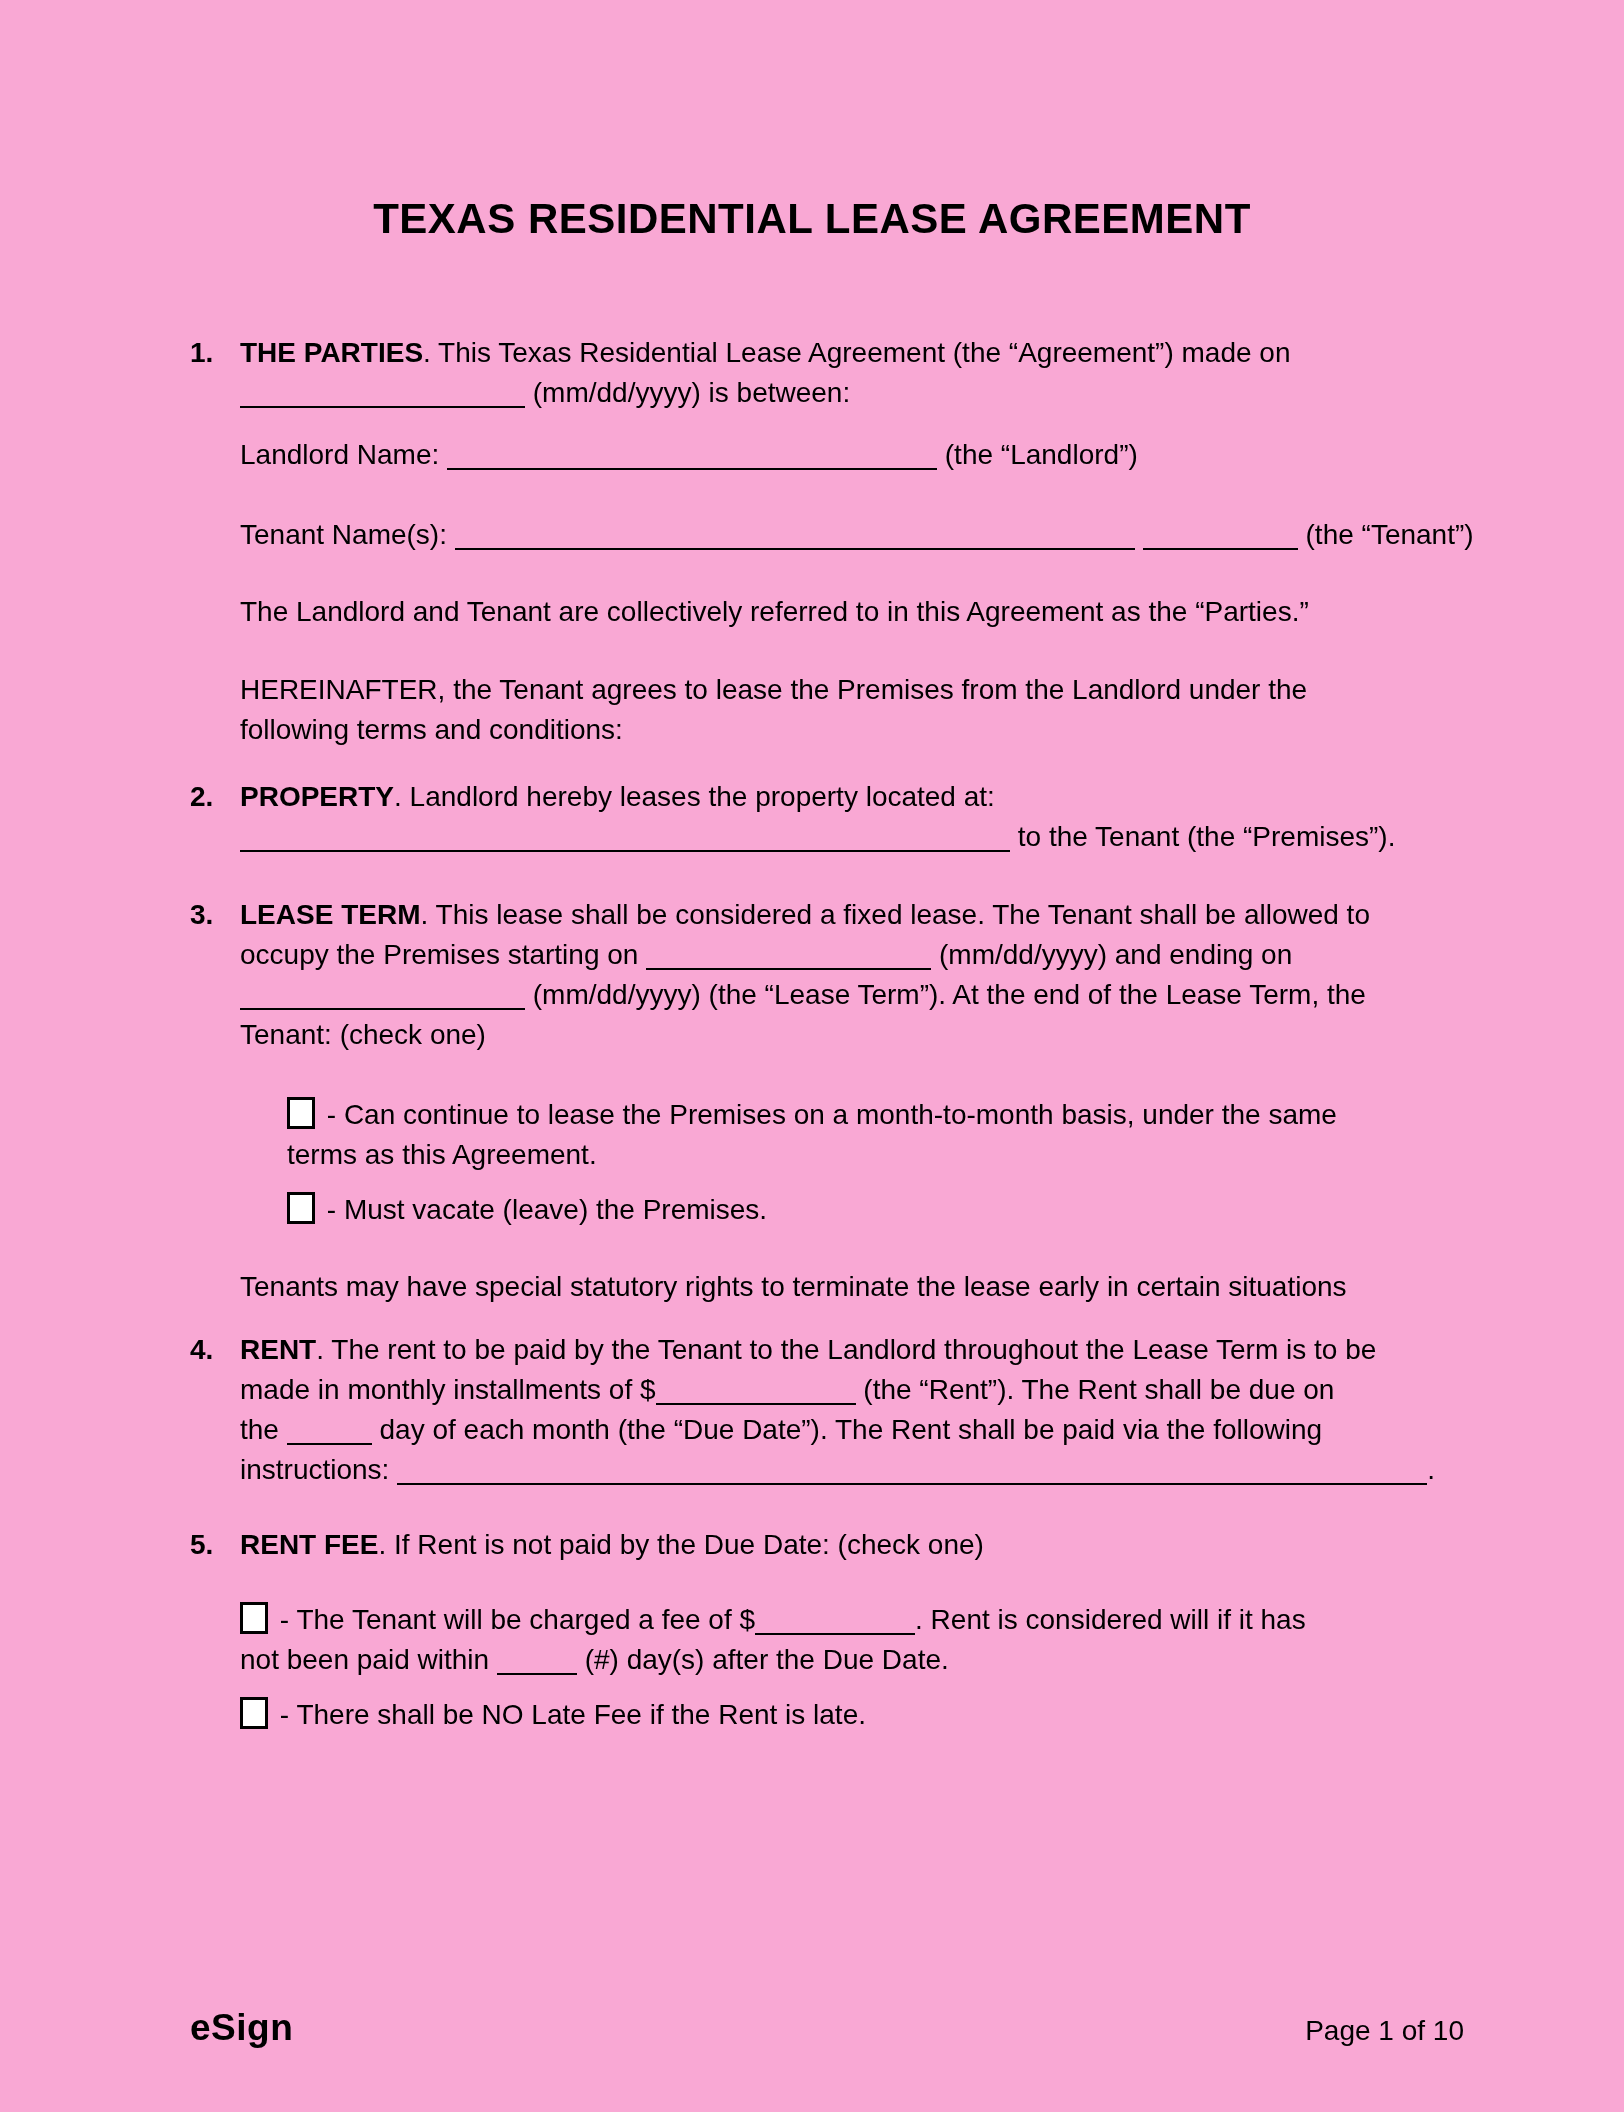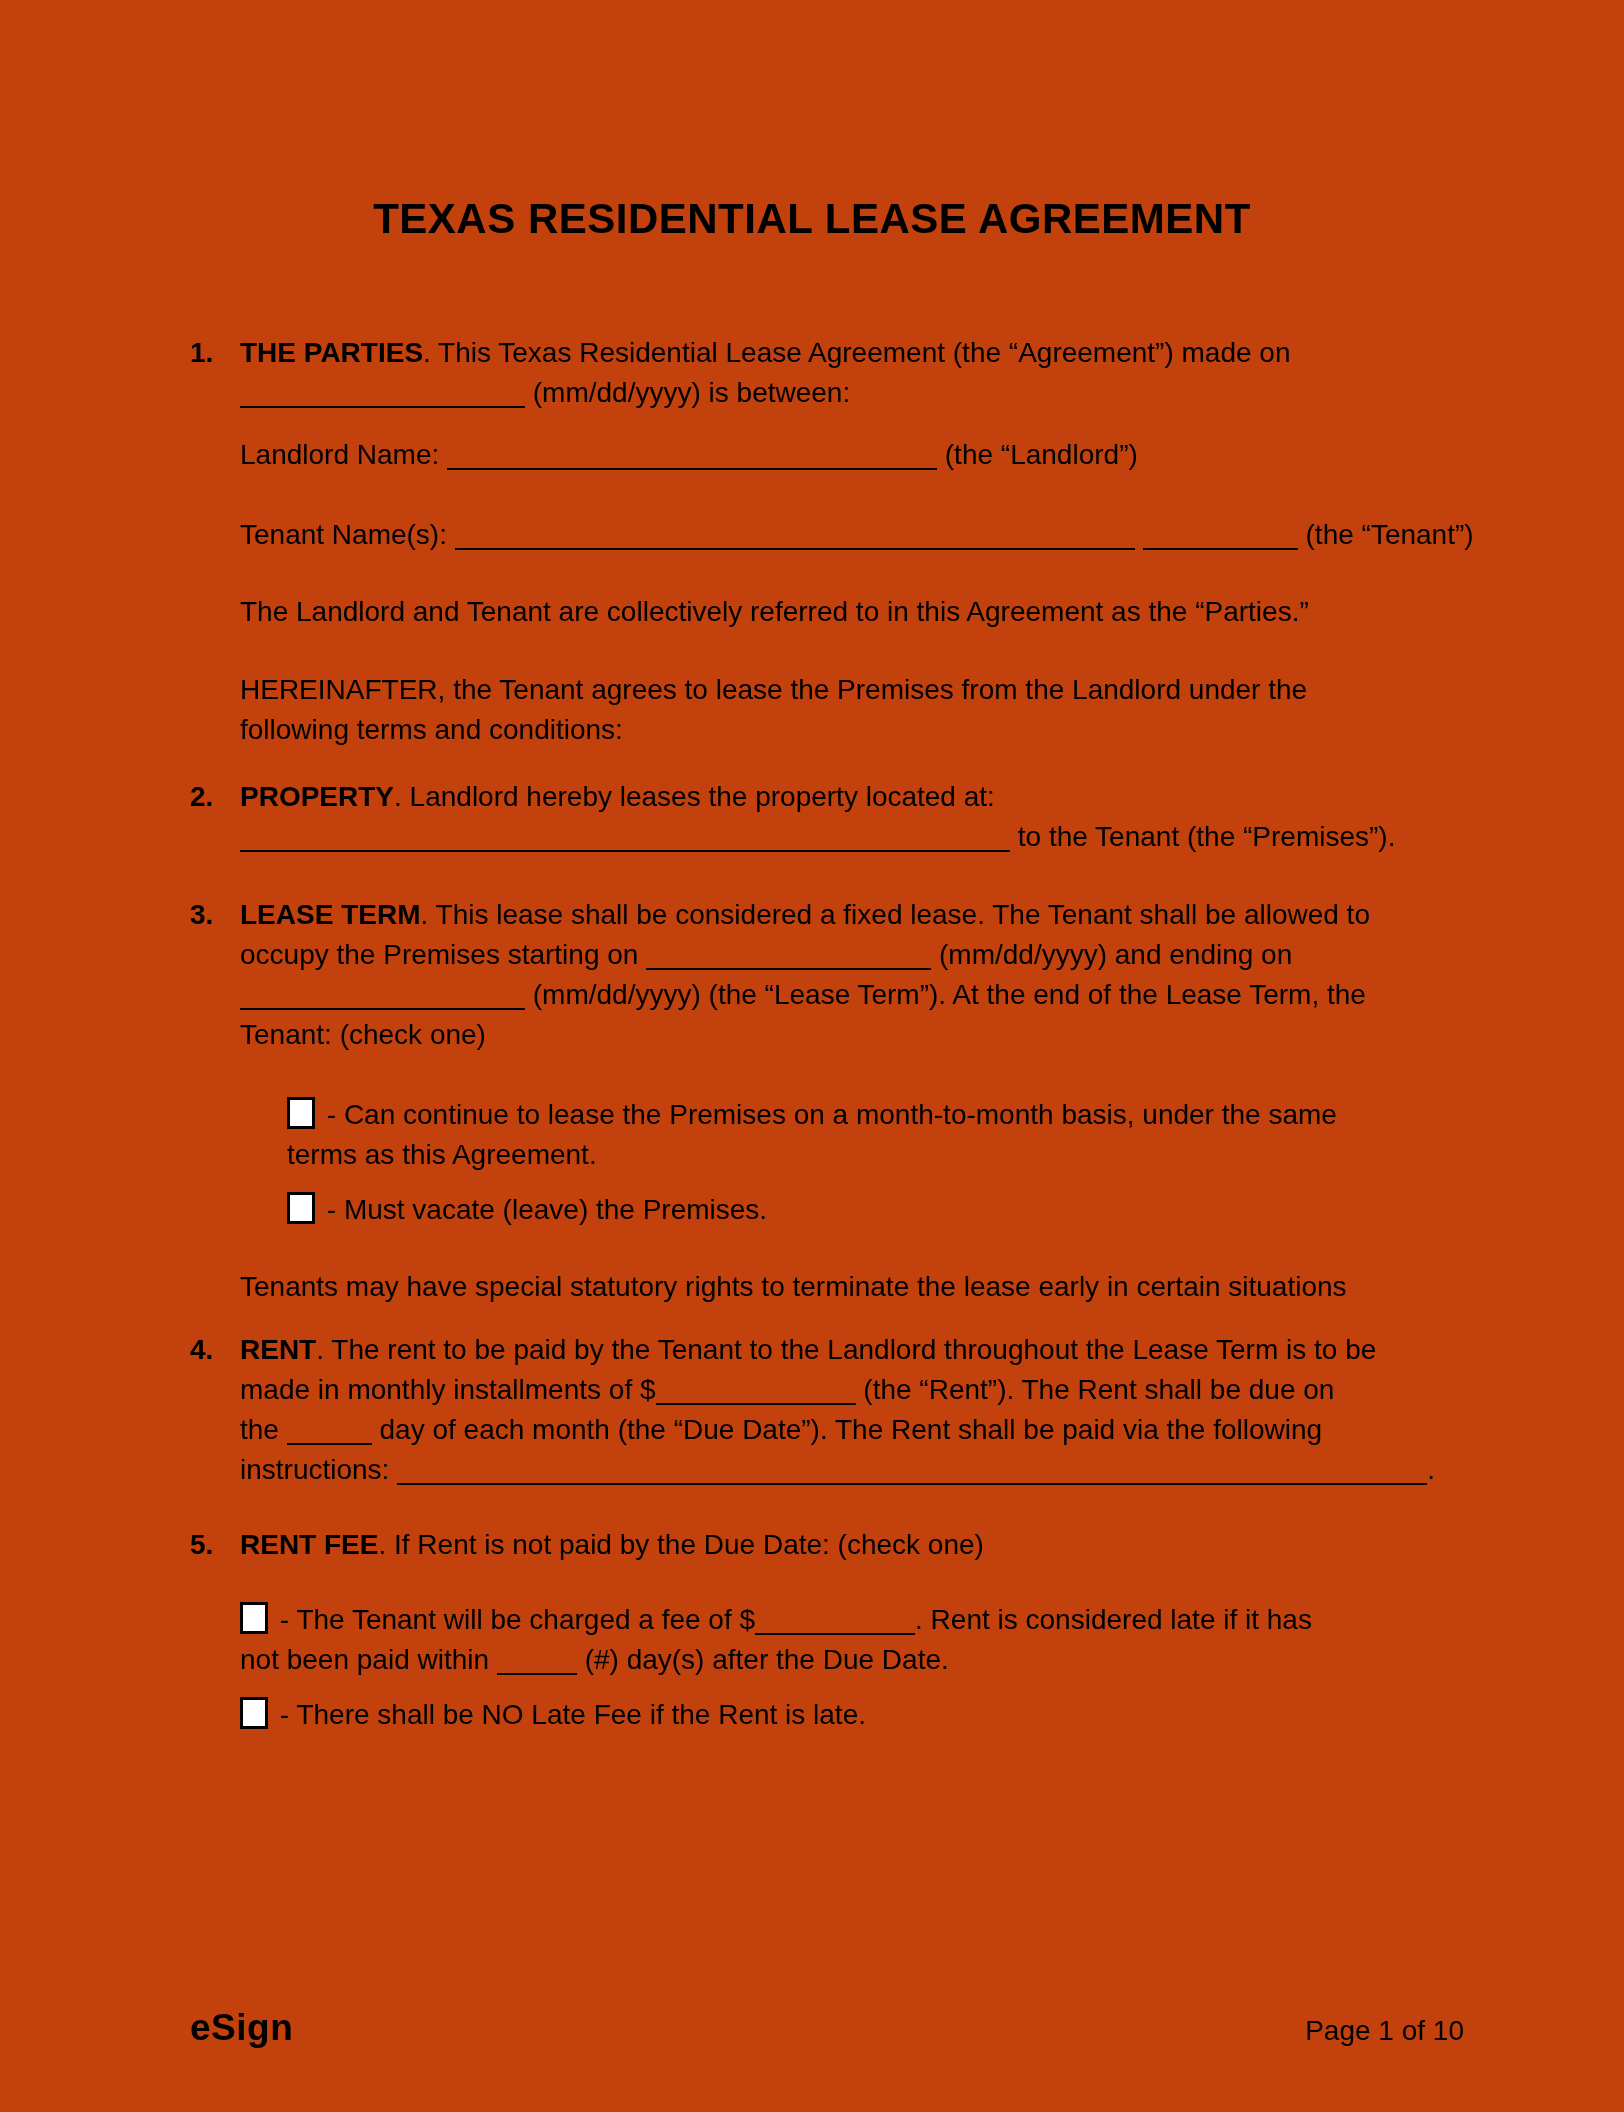--- a/index.html
+++ b/index.html
@@ -1,19 +1,19 @@
 <!DOCTYPE html>
 <html><head>
 <meta charset="utf-8">
 <style>
   html,body{margin:0;padding:0;background:#fff;}
   .page{
     position:relative;
     width:1624px;height:2112px;
-    background:#c2410c;
+    background:#f9a8d4;
     font-family:"Liberation Sans", sans-serif;
     font-size:28px;line-height:40px;color:#000;
     box-sizing:border-box;
     padding-top:193px;
     overflow:hidden;
   }
   .title{
     text-align:center;font-weight:bold;
     font-size:42px;line-height:52px;
     margin:0 0 88px 0;letter-spacing:0.5px;
@@ -128,21 +128,21 @@
       </div>
     </div>
 
     <div class="sec">
       <div class="num">5.</div>
       <div class="body">
         <div class="para mb35">
           <div class="line"><b class="h">RENT FEE</b><span>. If Rent is not paid by the Due Date: (check one)</span></div>
         </div>
         <div class="para mb15">
-          <div class="line"><span class="cb"></span> <span>- The Tenant will be charged a fee of $</span><span class="blank w160"></span><span>. Rent is considered late if it has</span></div>
+          <div class="line"><span class="cb"></span> <span>- The Tenant will be charged a fee of $</span><span class="blank w160"></span><span>. Rent is considered will if it has</span></div>
           <div class="line"><span>not been paid within</span> <span class="blank w80"></span> <span>(#) day(s) after the Due Date.</span></div>
         </div>
         <div class="para mb0">
           <div class="line"><span class="cb"></span> <span>- There shall be NO Late Fee if the Rent is late.</span></div>
         </div>
       </div>
     </div>
 
   </div>
 

